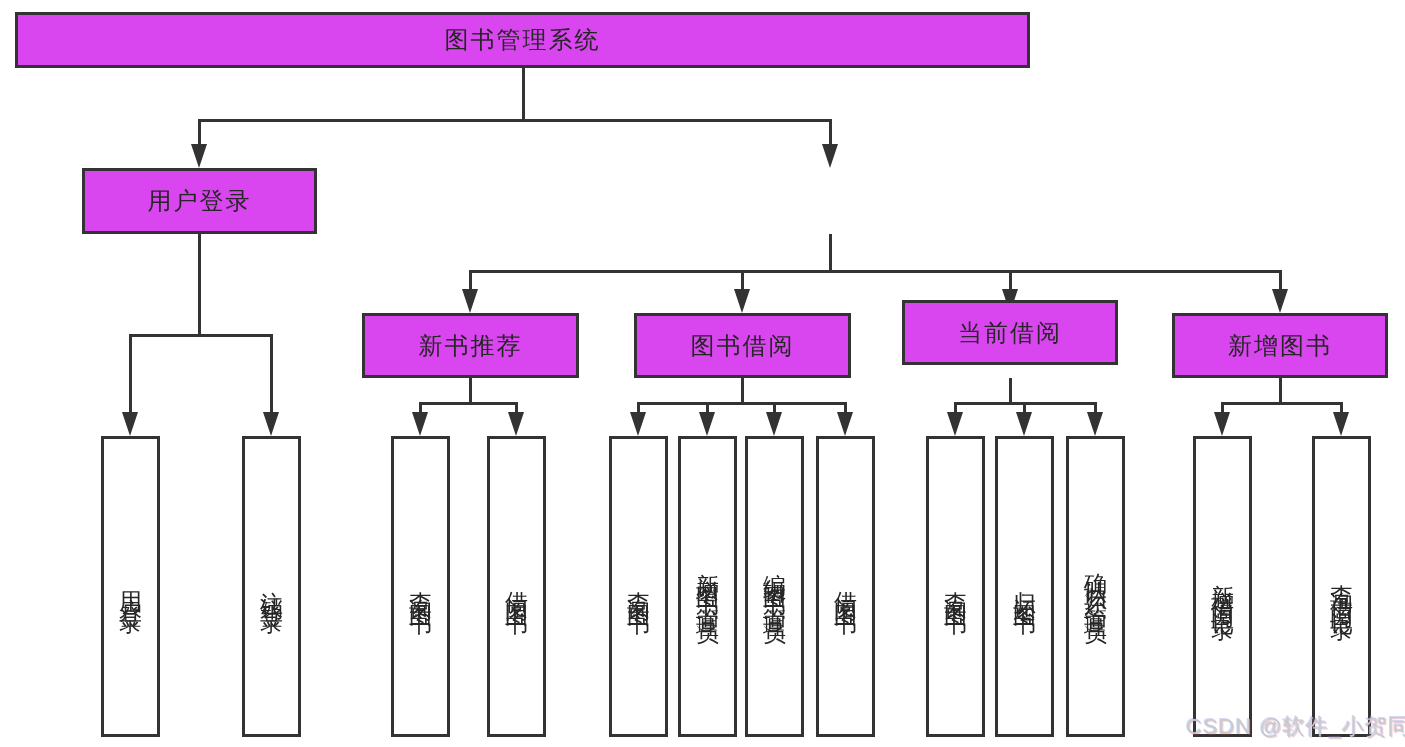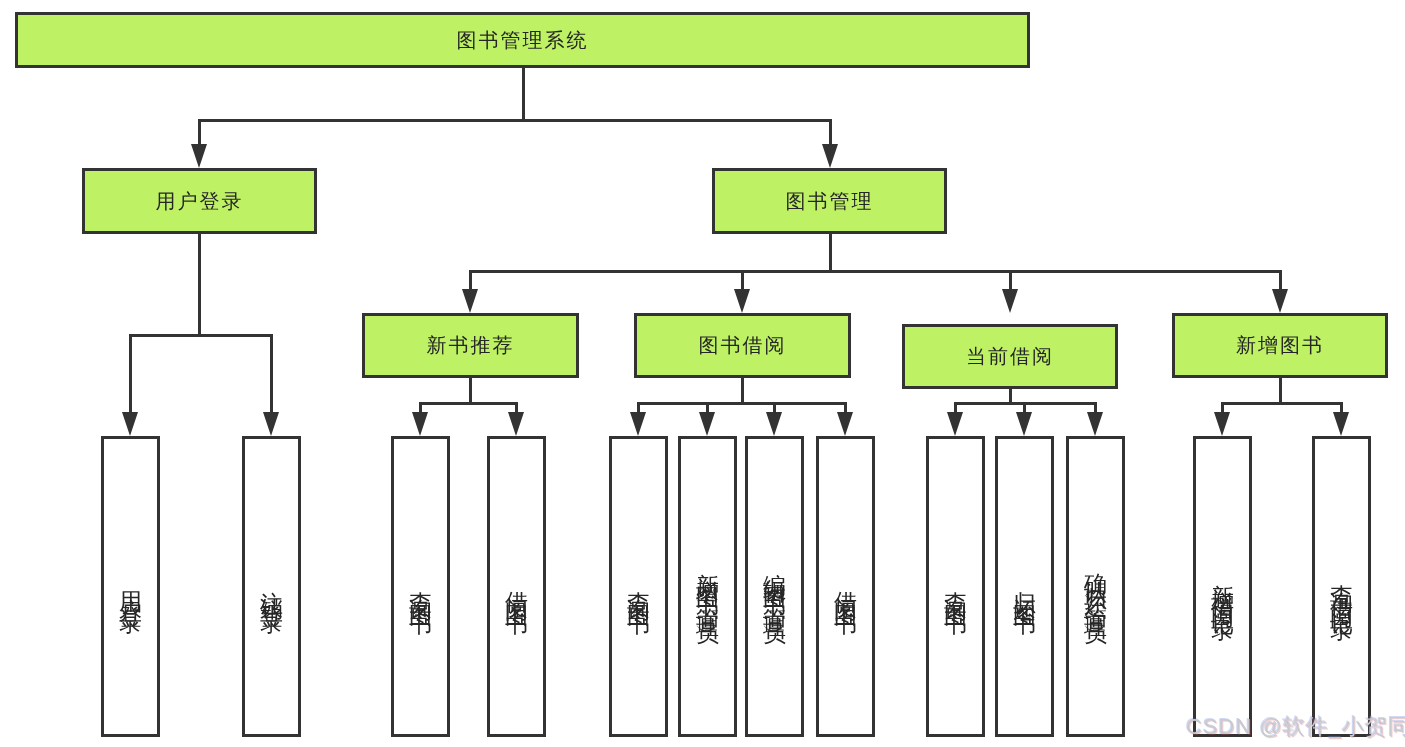--- a/index.html
+++ b/index.html
@@ -1,23 +1,23 @@
 <!DOCTYPE html>
 <html><head>
 <meta charset="utf-8">
 <style>
   html,body{margin:0;padding:0;background:#ffffff;}
   #canvas{
     position:relative;width:1405px;height:747px;background:#ffffff;overflow:hidden;
     font-family:"Liberation Sans","DejaVu Sans",sans-serif;color:#262626;
   }
   .box{
-    position:absolute;box-sizing:border-box;border:3px solid #333333;background:#bef264;
+    position:absolute;box-sizing:border-box;border:3px solid #333333;background:#d946ef;
     display:flex;align-items:center;justify-content:center;
-    font-size:20px;letter-spacing:2px;color:#262626;z-index:2;
+    font-size:24px;letter-spacing:2px;color:#262626;z-index:2;
   }
   .vbox{
     position:absolute;box-sizing:border-box;border:3px solid #333333;background:#ffffff;
     display:flex;align-items:center;justify-content:center;
     writing-mode:vertical-rl;font-size:23px;letter-spacing:7px;line-height:53px;
     color:#262626;z-index:2;top:436px;width:59px;height:301px;
   }
   .ln{position:absolute;background:#333333;z-index:1;}
   .tri{
     position:absolute;width:0;height:0;z-index:1;
@@ -39,21 +39,20 @@
   <div class="box" style="left:15px;top:12px;width:1015px;height:56px;">图书管理系统</div>
 
   <div class="ln" style="left:522px;top:68px;width:3px;height:53px;"></div>
   <div class="ln" style="left:198px;top:119px;width:634px;height:3px;"></div>
   <div class="ln" style="left:198px;top:119px;width:3px;height:27px;"></div>
   <div class="tri" style="left:191px;top:144px;"></div>
   <div class="ln" style="left:829px;top:119px;width:3px;height:27px;"></div>
   <div class="tri" style="left:822px;top:144px;"></div>
 
   <div class="box" style="left:82px;top:168px;width:235px;height:66px;">用户登录</div>
-  <div class="box" style="left:712px;top:168px;width:235px;height:66px;">图书管理</div>
 
   <div class="ln" style="left:198px;top:234px;width:3px;height:102px;"></div>
   <div class="ln" style="left:129px;top:334px;width:144px;height:3px;"></div>
   <div class="ln" style="left:129px;top:334px;width:3px;height:80px;"></div>
   <div class="tri" style="left:122px;top:412px;"></div>
   <div class="ln" style="left:270px;top:334px;width:3px;height:80px;"></div>
   <div class="tri" style="left:263px;top:412px;"></div>
 
   <div class="ln" style="left:829px;top:234px;width:3px;height:38px;"></div>
   <div class="ln" style="left:469px;top:270px;width:813px;height:3px;"></div>
@@ -61,21 +60,21 @@
   <div class="tri" style="left:462px;top:289px;"></div>
   <div class="ln" style="left:741px;top:270px;width:3px;height:21px;"></div>
   <div class="tri" style="left:734px;top:289px;"></div>
   <div class="ln" style="left:1009px;top:270px;width:3px;height:21px;"></div>
   <div class="tri" style="left:1002px;top:289px;"></div>
   <div class="ln" style="left:1279px;top:270px;width:3px;height:21px;"></div>
   <div class="tri" style="left:1272px;top:289px;"></div>
 
   <div class="box" style="left:634px;top:313px;width:217px;height:65px;">图书借阅</div>
   <div class="box" style="left:362px;top:313px;width:217px;height:65px;">新书推荐</div>
-  <div class="box" style="left:902px;top:324px;width:216px;height:65px;">当前借阅</div>
+  <div class="box" style="left:902px;top:300px;width:216px;height:65px;">当前借阅</div>
   <div class="box" style="left:1172px;top:313px;width:216px;height:65px;">新增图书</div>
 
   <div class="ln" style="left:469px;top:378px;width:3px;height:26px;"></div>
   <div class="ln" style="left:419px;top:402px;width:99px;height:3px;"></div>
   <div class="ln" style="left:419px;top:402px;width:3px;height:12px;"></div>
   <div class="tri" style="left:412px;top:412px;"></div>
   <div class="ln" style="left:515px;top:402px;width:3px;height:12px;"></div>
   <div class="tri" style="left:508px;top:412px;"></div>
 
   <div class="ln" style="left:741px;top:378px;width:3px;height:26px;"></div>

